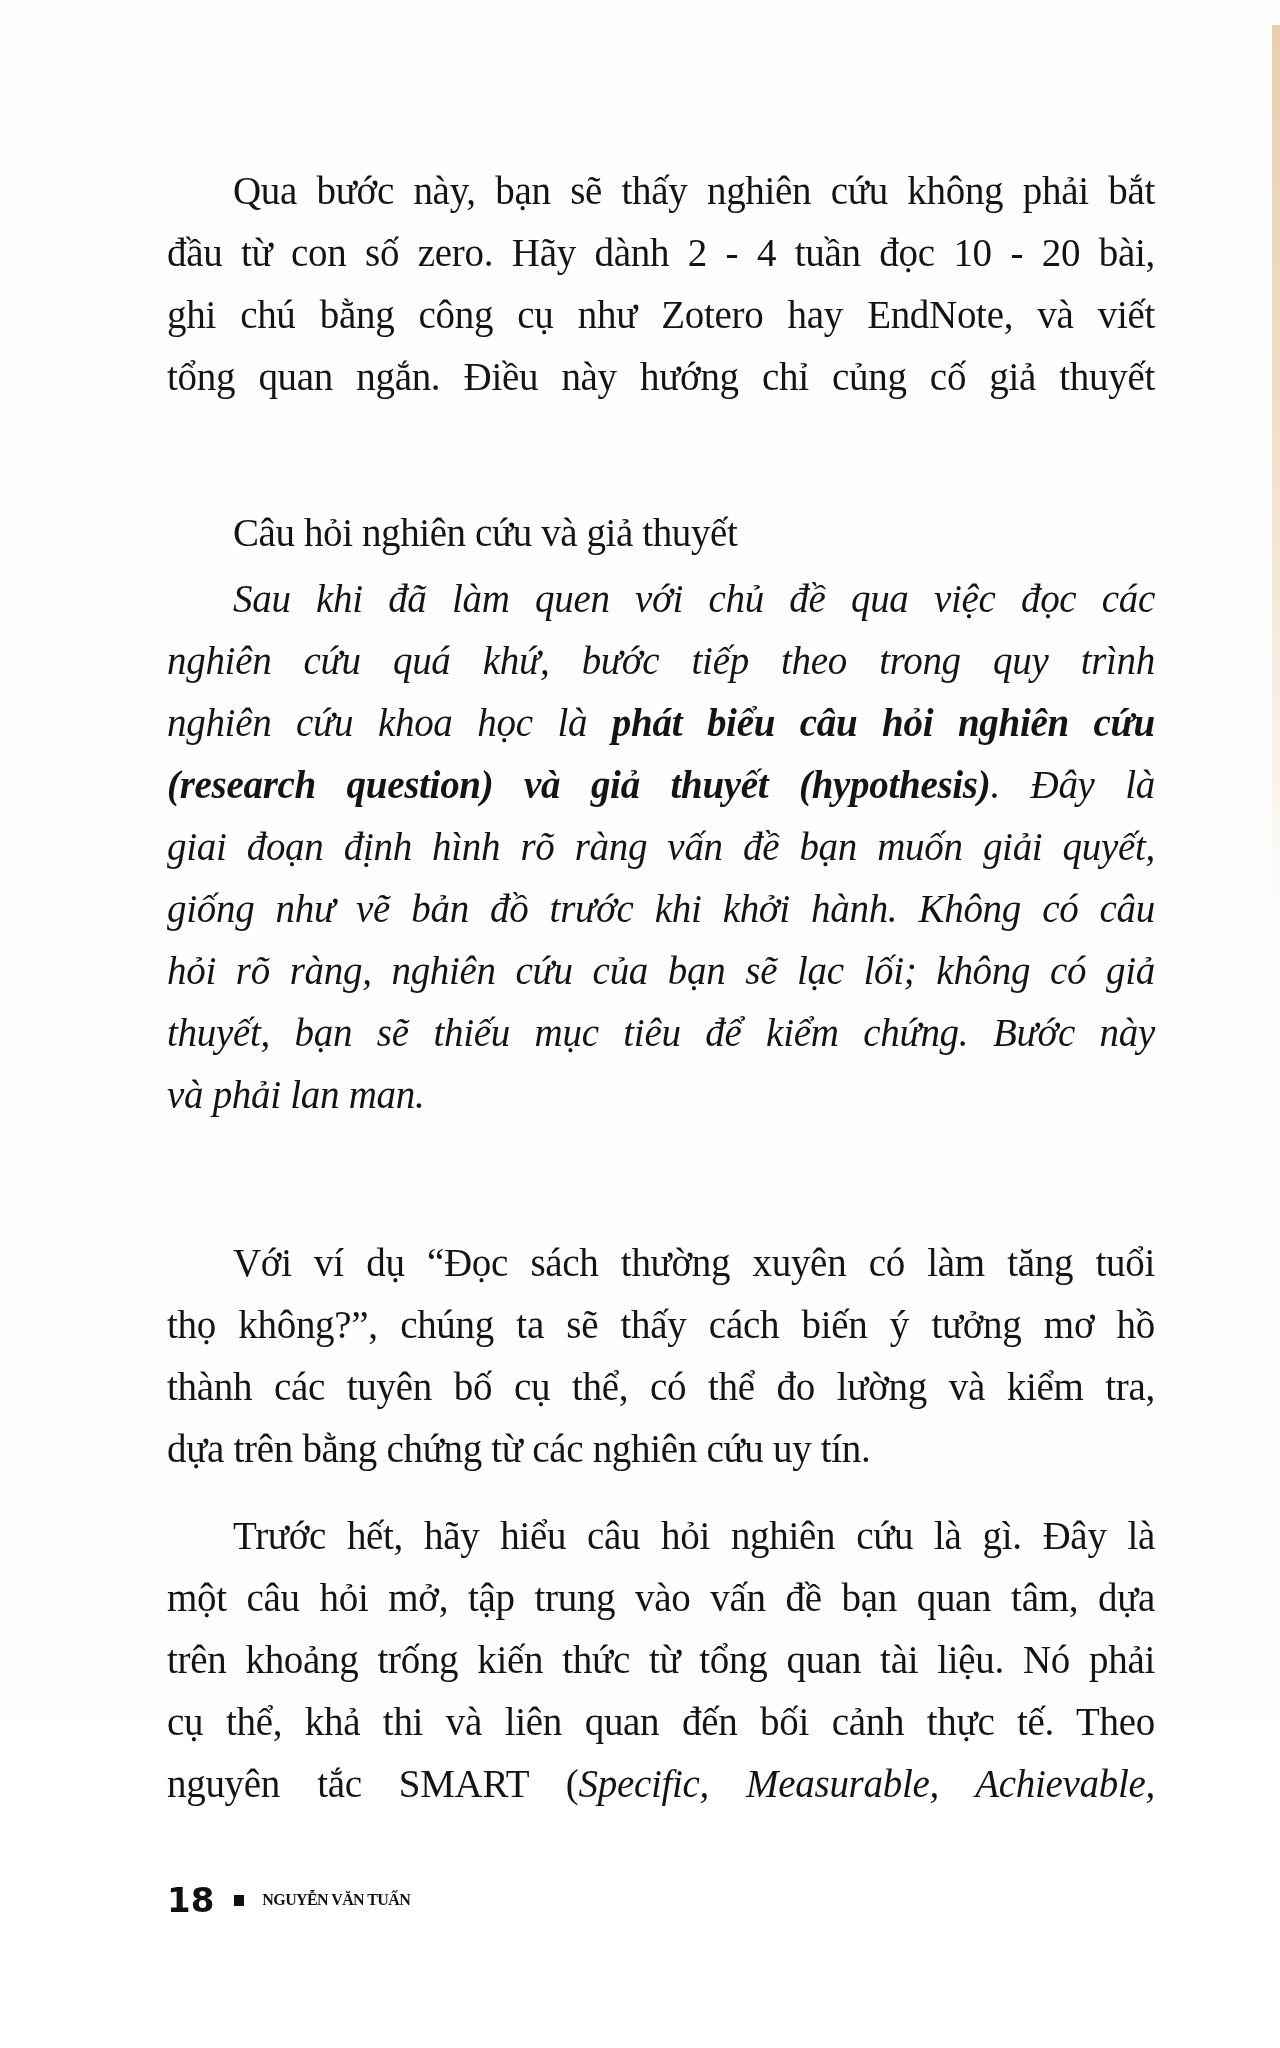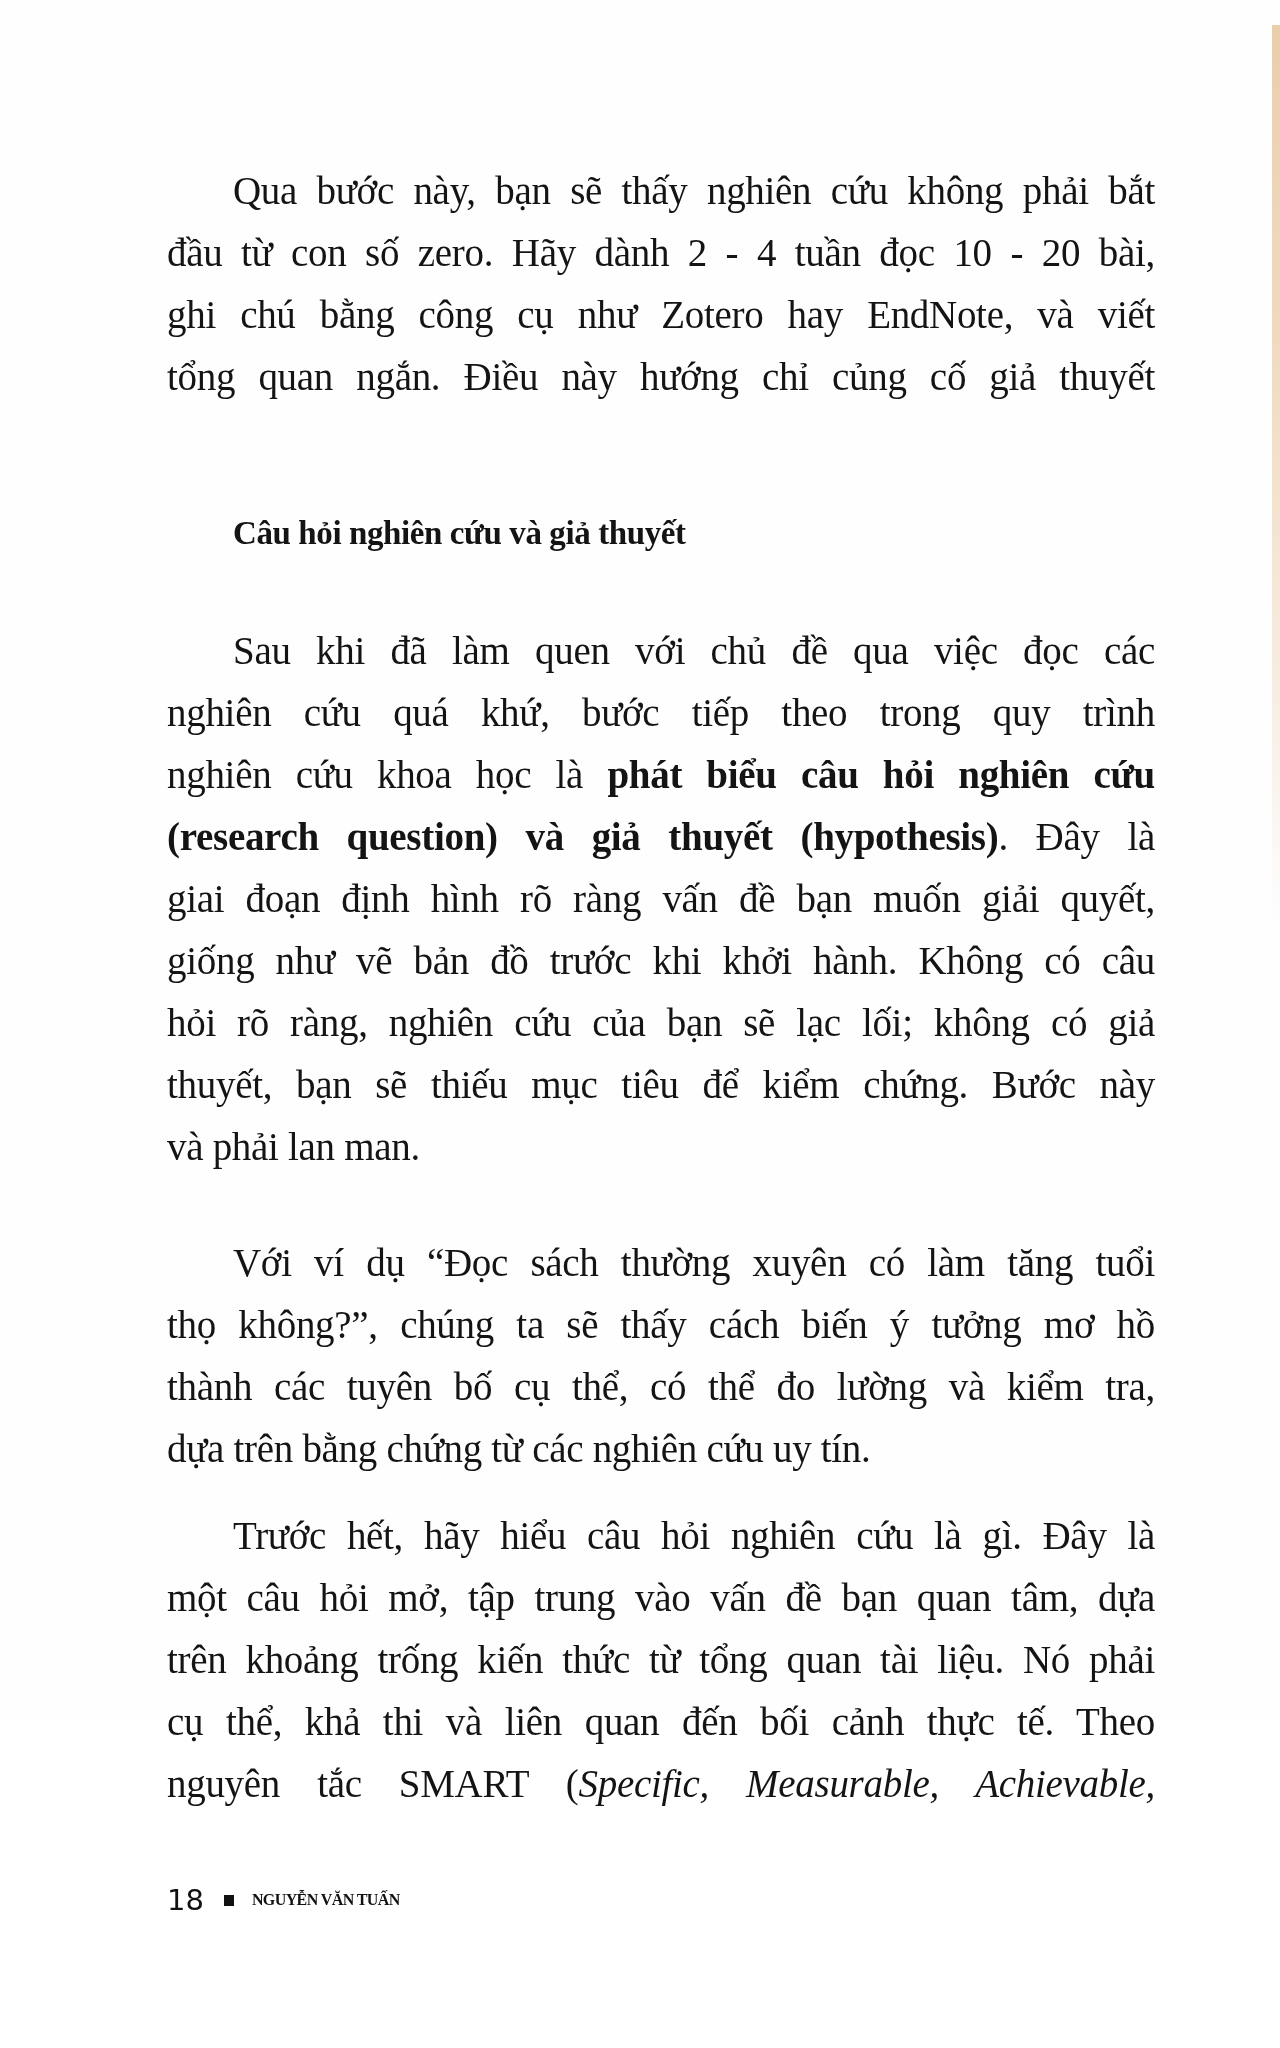--- a/index.html
+++ b/index.html
@@ -47,41 +47,41 @@
     }
     .line.last {
       text-align-last: left;
     }
     .line.indent {
       padding-left: 66px;
     }
     .heading {
       position: absolute;
       left: 233px;
-      font-weight: bold;
-      font-size: 33px;
+      font-weight: normal;
+      font-size: 39px;
       line-height: 62px;
       letter-spacing: -0.4px;
       white-space: nowrap;
     }
     b { font-weight: bold; }
     i { font-style: italic; }
     .footer {
       position: absolute;
       left: 167px;
       top: 1878px;
       height: 44px;
       display: flex;
       align-items: center;
       white-space: nowrap;
     }
     .page-number {
       font-family: "DejaVu Sans", sans-serif;
-      font-weight: normal;
-      font-size: 29px;
+      font-weight: bold;
+      font-size: 34px;
       color: #111;
     }
     .footer-bullet {
       display: inline-block;
       width: 10px;
       height: 11px;
       background: #111;
       margin: 0 18px 0 20px;
     }
     .author {
@@ -100,21 +100,21 @@
 
   <div class="text-block" style="top:160px;">
     <span class="line indent">Qua bước này, bạn sẽ thấy nghiên cứu không phải bắt</span>
     <span class="line">đầu từ con số zero. Hãy dành 2 - 4 tuần đọc 10 - 20 bài,</span>
     <span class="line">ghi chú bằng công cụ như Zotero hay EndNote, và viết</span>
     <span class="line">tổng quan ngắn. Điều này hướng chỉ củng cố giả thuyết</span>
   </div>
 
   <div class="heading" style="top:502px;">Câu hỏi nghiên cứu và giả thuyết</div>
 
-  <div class="text-block" style="top:620px;">
+  <div class="text-block" style="top:568px;font-style:italic;">
     <span class="line indent">Sau khi đã làm quen với chủ đề qua việc đọc các</span>
     <span class="line">nghiên cứu quá khứ, bước tiếp theo trong quy trình</span>
     <span class="line"><span>nghiên cứu khoa học là </span><b>phát biểu câu hỏi nghiên cứu</b></span>
     <span class="line"><b>(research question) và giả thuyết (hypothesis)</b><span>. Đây là</span></span>
     <span class="line">giai đoạn định hình rõ ràng vấn đề bạn muốn giải quyết,</span>
     <span class="line">giống như vẽ bản đồ trước khi khởi hành. Không có câu</span>
     <span class="line">hỏi rõ ràng, nghiên cứu của bạn sẽ lạc lối; không có giả</span>
     <span class="line">thuyết, bạn sẽ thiếu mục tiêu để kiểm chứng. Bước này</span>
     <span class="line last">và phải lan man.</span>
   </div>

